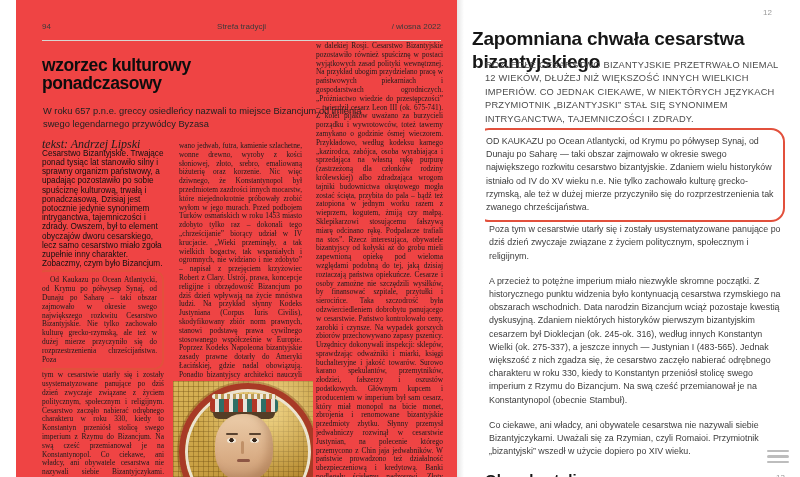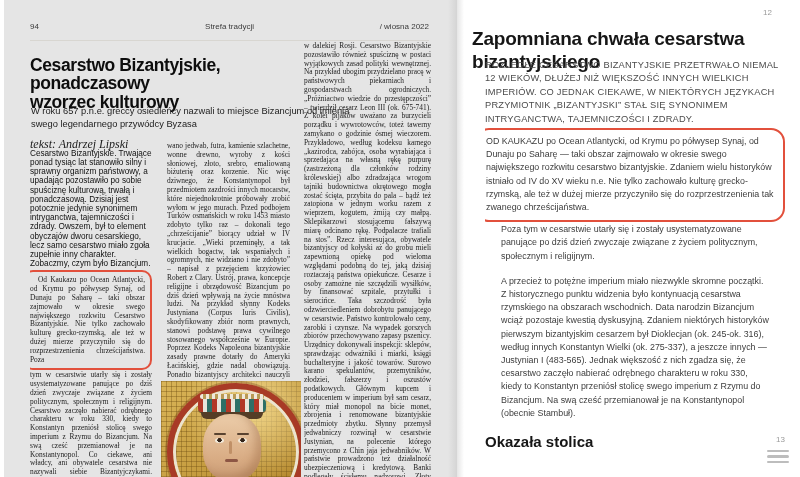--- a/index.html
+++ b/index.html
@@ -1,20 +1,20 @@
 <!DOCTYPE html>
 <html><head>
 <meta charset="utf-8">
 <style>
   html,body{margin:0;padding:0;}
   body{background:#ffffff;font-family:"Liberation Sans",sans-serif;}
   .screen{position:relative;width:800px;height:477px;overflow:hidden;background:#fff;}
 
   
-  .left-page{position:absolute;left:4px;top:0;width:457px;height:477px;background:#e5e5e5;}
+  .left-page{position:absolute;left:16px;top:0;width:457px;height:477px;background:#ef4444;}
   .left-page::after{content:"";position:absolute;right:0;top:0;bottom:0;width:13px;
     background:linear-gradient(90deg,rgba(0,0,0,0),rgba(0,0,0,.07) 65%,rgba(0,0,0,.16));}
   .lp-header{position:absolute;left:26px;right:32px;top:22px;height:13px;
     font-size:8px;color:#3a3a3a;border-bottom:1px solid #d8d6d1;padding-bottom:5px;}
   .lp-header .hl{position:absolute;left:0;top:0;}
   .lp-header .hc{position:absolute;left:0;right:0;top:0;text-align:center;}
   .lp-header .hr{position:absolute;right:0;top:0;}
   .lp-title{position:absolute;left:26px;top:44px;width:300px;
     font-weight:bold;font-size:17.5px;line-height:18.5px;letter-spacing:-0.4px;color:#0d0d0d;}
   .lp-deck{position:absolute;left:27px;top:105px;width:330px;
@@ -62,21 +62,21 @@
   .right-page::before{content:"";position:absolute;left:0;top:0;bottom:0;width:7px;
     background:linear-gradient(90deg,rgba(0,0,0,.10),rgba(0,0,0,0));}
   .rp-marker{position:absolute;font-size:8px;color:#9a9a9a;}
   .m12{right:28px;top:8px;}
   .rp-title{position:absolute;left:15px;top:11px;width:300px;
     font-size:19px;line-height:23px;font-weight:bold;color:#161616;letter-spacing:-0.2px;margin-top:16px;}
   .rp-intro{position:absolute;left:28px;top:59px;width:296px;
     font-size:9.3px;line-height:13.4px;color:#4b4b4b;letter-spacing:.2px;}
   .rp-body{position:absolute;left:28px;top:128px;width:300px;height:349px;overflow:hidden;
     font-size:8.9px;line-height:13.2px;color:#3d3d3d;}
-  .rp-body p{margin:0 16px 12px;}
+  .rp-body p{margin:0 4px 12px;}
   .rp-box{border:2px solid #e2503c;border-radius:14px;padding:5px 9px 6px;margin:0 0 1px -10px;}
   .rp-box p{margin:0;}
   .rp-h2-row{position:relative;margin:15px 0 9px;}
   .rp-h2{font-size:15px;font-weight:bold;color:#161616;}
   .rp-h2-row .m13{position:absolute;right:0;top:-2px;}
   .menu-icon{position:absolute;right:11px;bottom:11px;width:22px;cursor:pointer;}
   .menu-icon .bar{height:2.5px;background:#bdbdbd;border-radius:2px;margin:0 0 3px;}
 </style>
 </head>
 <body>
@@ -84,23 +84,22 @@
 <div class="screen">
 
   <section class="left-page">
     <div class="lp-header">
       <span class="hl">94</span>
       <span class="hc">Strefa tradycji</span>
       <span class="hr">/ wiosna 2022</span>
     </div>
 
     <h1 class="lp-title">
-      <div>Cesarstwo Bizantyjskie,</div>
+      <div>wzorzec kulturowy</div>
       <div>ponadczasowy</div>
-      <div>wzorzec kulturowy</div>
     </h1>
 
     <div class="lp-deck">W roku 657 p.n.e. greccy osiedleńcy nazwali to miejsce Bizancjum od imienia swego legendarnego przywódcy Byzasa</div>
 
     <div class="lp-col col1">
       <p class="lp-byline">tekst: Andrzej Lipski</p>
       <p class="lp-intro">Cesarstwo Bizantyjskie. Trwające ponad tysiąc lat stanowiło silny i sprawny organizm państwowy, a upadając pozostawiło po sobie spuściznę kulturową, trwałą i ponadczasową. Dzisiaj jest potocznie jedynie synonimem intryganctwa, tajemniczości i zdrady. Owszem, był to element obyczajów dworu cesarskiego, lecz samo cesarstwo miało zgoła zupełnie inny charakter. Zobaczmy, czym było Bizancjum.</p>
       <div class="annot-box">
         <p>Od Kaukazu po Ocean Atlantycki, od Krymu po półwysep Synaj, od Dunaju po Saharę – taki obszar zajmowało w okresie swego największego rozkwitu Cesarstwo Bizantyjskie. Nie tylko zachowało kulturę grecko-rzymską, ale też w dużej mierze przyczyniło się do rozprzestrzenienia chrześcijaństwa. Poza</p>
       </div>
@@ -136,20 +135,21 @@
     <h1 class="rp-title">Zapomniana chwała cesarstwa bizantyjskiego</h1>
 
     <div class="rp-intro">ROZLEGŁE CESARSTWO BIZANTYJSKIE PRZETRWAŁO NIEMAL 12 WIEKÓW, DŁUŻEJ NIŻ WIĘKSZOŚĆ INNYCH WIELKICH IMPERIÓW. CO JEDNAK CIEKAWE, W NIEKTÓRYCH JĘZYKACH PRZYMIOTNIK „BIZANTYJSKI” STAŁ SIĘ SYNONIMEM INTRYGANCTWA, TAJEMNICZOŚCI I ZDRADY.</div>
 
     <div class="rp-body">
       <div class="rp-box">
         <p>OD KAUKAZU po Ocean Atlantycki, od Krymu po półwysep Synaj, od Dunaju po Saharę — taki obszar zajmowało w okresie swego największego rozkwitu cesarstwo bizantyjskie. Zdaniem wielu historyków istniało od IV do XV wieku n.e. Nie tylko zachowało kulturę grecko-rzymską, ale też w dużej mierze przyczyniło się do rozprzestrzenienia tak zwanego chrześcijaństwa.</p>
       </div>
       <p>Poza tym w cesarstwie utarły się i zostały usystematyzowane panujące po dziś dzień zwyczaje związane z życiem politycznym, społecznym i religijnym.</p>
       <p>A przecież to potężne imperium miało niezwykle skromne początki. Z historycznego punktu widzenia było kontynuacją cesarstwa rzymskiego na obszarach wschodnich. Data narodzin Bizancjum wciąż pozostaje kwestią dyskusyjną. Zdaniem niektórych historyków pierwszym bizantyjskim cesarzem był Dioklecjan (ok. 245-ok. 316), według innych Konstantyn Wielki (ok. 275-337), a jeszcze innych — Justynian I (483-565). Jednak większość z nich zgadza się, że cesarstwo zaczęło nabierać odrębnego charakteru w roku 330, kiedy to Konstantyn przeniósł stolicę swego imperium z Rzymu do Bizancjum. Na swą cześć przemianował je na Konstantynopol (obecnie Stambuł).</p>
+      <p>Co ciekawe, ani władcy, ani obywatele cesarstwa nie nazywali siebie Bizantyjczykami. Uważali się za Rzymian, czyli Romaioi. Przymiotnik „bizantyjski” wszedł w użycie dopiero po XIV wieku.</p>
       <div class="rp-h2-row">
         <span class="rp-h2">Okazała stolica</span>
         <span class="rp-marker m13">13</span>
       </div>
 
     </div>
 
     <div class="menu-icon" title="menu">
       <div class="bar"></div>
       <div class="bar"></div>

